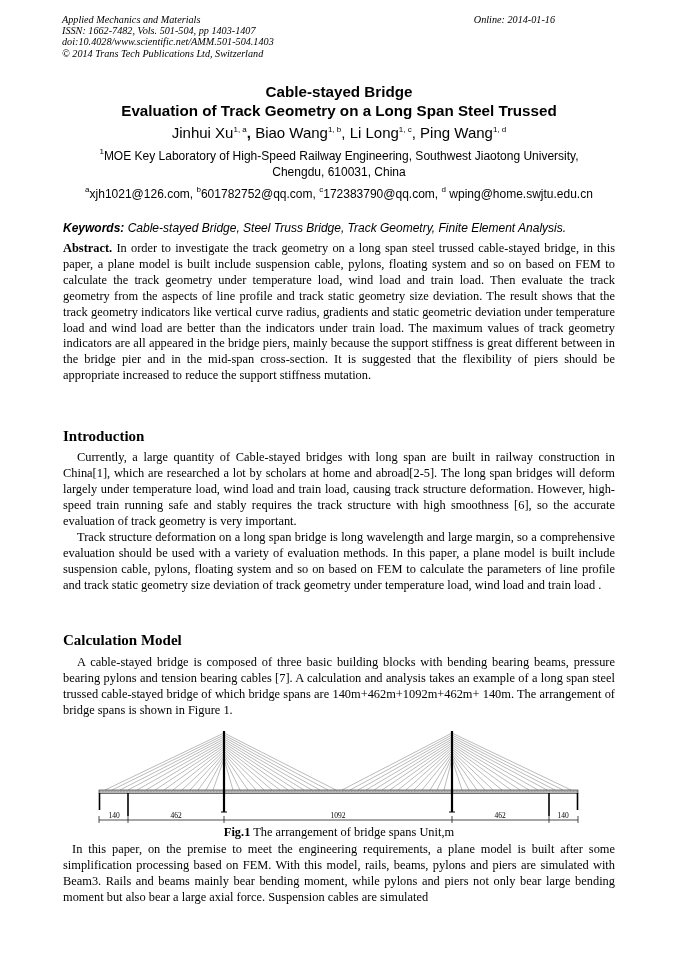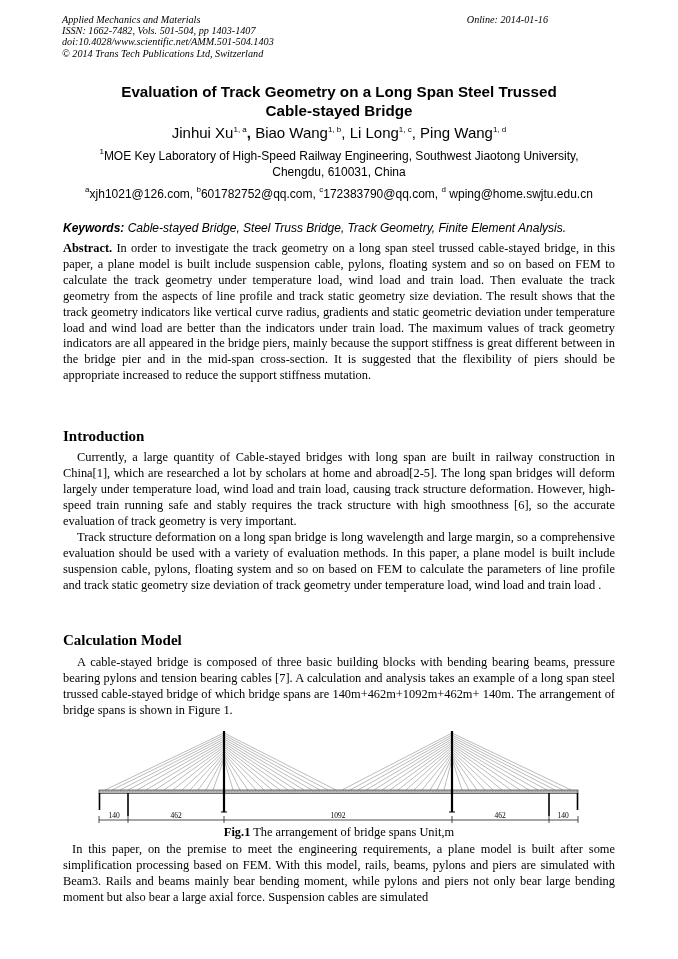--- a/index.html
+++ b/index.html
@@ -2,21 +2,21 @@
 <html><head>
 <meta charset="utf-8">
 <style>
   html, body { margin: 0; padding: 0; background: #ffffff; }
   body { width: 678px; height: 959px; position: relative; overflow: hidden; color: #000; }
   .page { position: absolute; left: 0; top: 0; width: 612px; height: 959px; }
   .serif { font-family: "Liberation Serif", "DejaVu Serif", serif; }
   .sans { font-family: "Liberation Sans", "DejaVu Sans", sans-serif; }
 
   .hdr { position: absolute; left: 62px; top: 14px; font-size: 10.2px; line-height: 11.2px; font-style: italic; }
-  .hdr-right { position: absolute; right: 64px; top: 14px; font-size: 10.2px; font-style: italic; }
+  .hdr-right { position: absolute; right: 57px; top: 14px; font-size: 10.2px; font-style: italic; }
 
   .title { position: absolute; left: 60px; width: 558px; top: 82px; text-align: center; font-weight: bold; font-size: 15.2px; line-height: 19px; }
   .authors { position: absolute; left: 60px; width: 558px; top: 124px; text-align: center; font-size: 15px; line-height: 18px; }
   .authors sup, .aff sup, .emails sup { font-size: 8px; vertical-align: 6px; line-height: 0; }
   .aff { position: absolute; left: 60px; width: 558px; top: 149px; text-align: center; font-size: 12px; line-height: 15.5px; }
   .emails { position: absolute; left: 60px; width: 558px; top: 187px; text-align: center; font-size: 12px; line-height: 15px; }
   .keywords { position: absolute; left: 63px; width: 556px; top: 221px; font-size: 12px; line-height: 15px; font-style: italic; }
   .keywords b { font-weight: bold; }
 
   .para { position: absolute; left: 63px; width: 552px; font-size: 12.4px; line-height: 15.9px; text-align: justify; font-family: Liberation Serif, serif; }
@@ -34,22 +34,22 @@
 
   <div class="hdr serif">
     <div>Applied Mechanics and Materials</div>
     <div>ISSN: 1662-7482, Vols. 501-504, pp 1403-1407</div>
     <div>doi:10.4028/www.scientific.net/AMM.501-504.1403</div>
     <div>© 2014 Trans Tech Publications Ltd, Switzerland</div>
   </div>
   <div class="hdr-right serif">Online: 2014-01-16</div>
 
   <div class="title sans">
+    <div>Cable-stayed Bridge</div>
     <div>Evaluation of Track Geometry on a Long Span Steel Trussed</div>
-    <div>Cable-stayed Bridge</div>
   </div>
 
   <div class="authors sans">
     <span><span>Jinhui Xu</span><sup>1, a</sup><b>, </b></span><span><span>Biao Wang</span><sup>1, b</sup><span>, </span></span><span><span>Li Long</span><sup>1, c</sup><span>, </span></span><span><span>Ping Wang</span><sup>1, d</sup></span>
   </div>
 
   <div class="aff sans">
     <div><sup>1</sup><span>MOE Key Laboratory of High-Speed Railway Engineering, Southwest Jiaotong University,</span></div>
     <div>Chengdu, 610031, China</div>
   </div>

